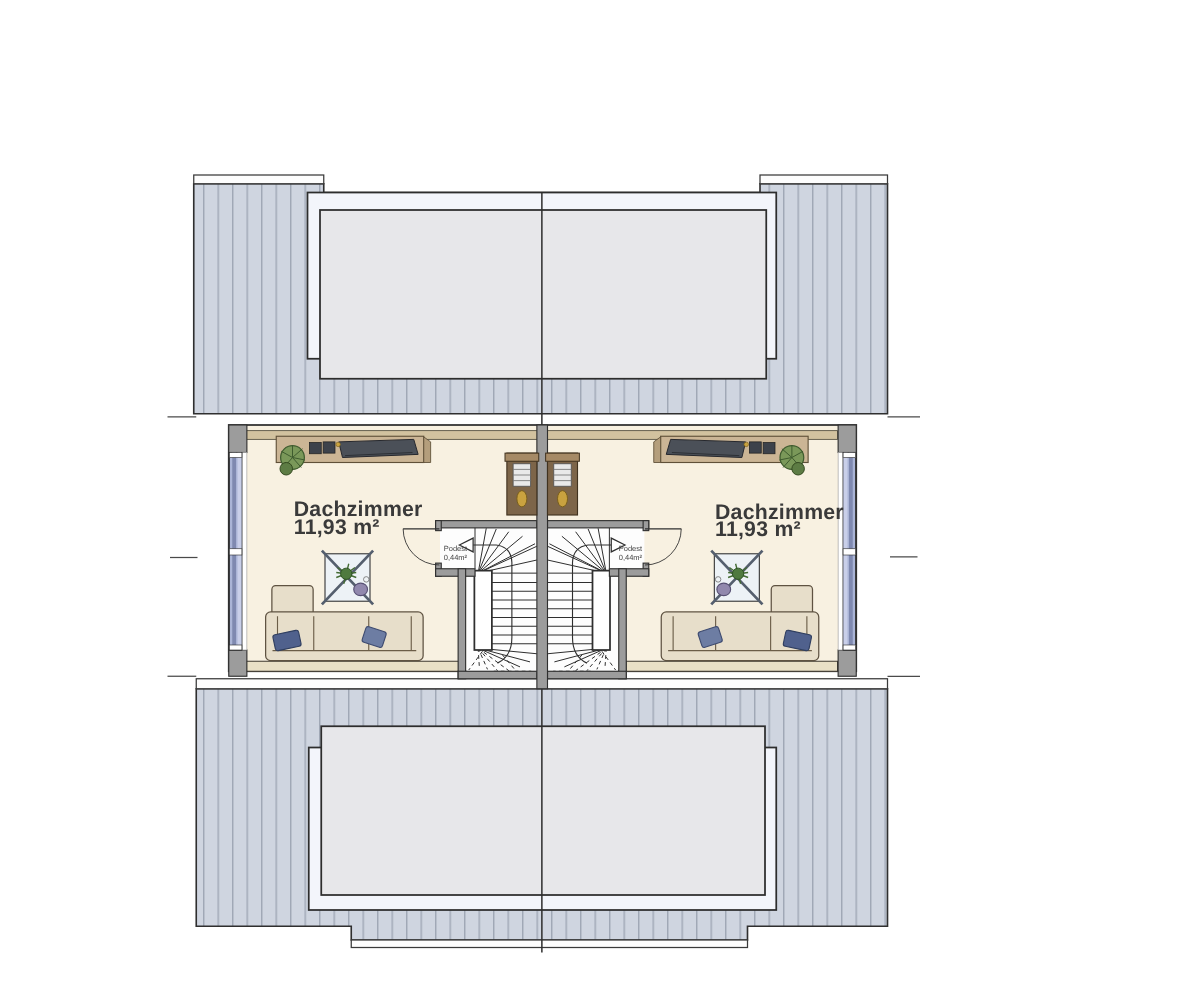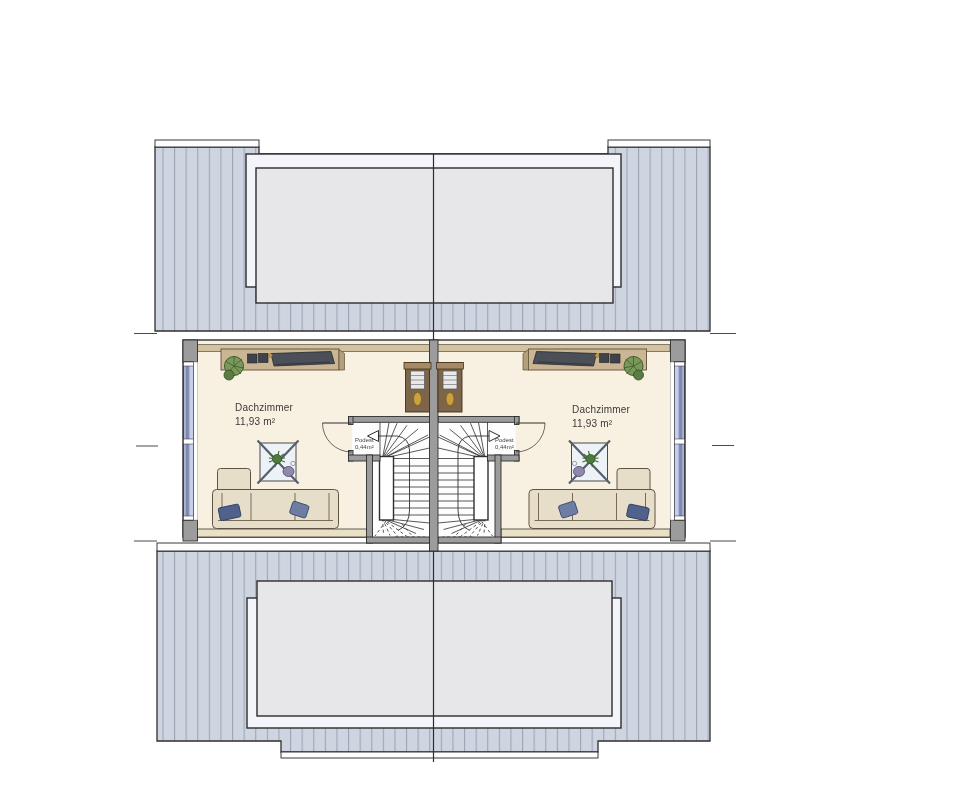--- a/index.html
+++ b/index.html
@@ -1,20 +1,20 @@
 <!DOCTYPE html>
 <html><head>
 <meta charset="utf-8">
 <style>
   html,body{margin:0;padding:0;background:#ffffff;}
   #plan{position:relative;width:956px;height:800px;background:#ffffff;overflow:hidden;
         font-family:"Liberation Sans", sans-serif;}
   #plan svg{position:absolute;left:0;top:0;}
   .label{position:absolute;color:#3a3a3a;z-index:5;}
-  .room-label{font-size:10px;line-height:13.5px;letter-spacing:.2px;white-space:nowrap;}
+  .room-label{font-size:17px;line-height:13.5px;letter-spacing:.2px;white-space:nowrap;font-weight:bold;}
   .podest-label{font-size:6px;line-height:6.5px;letter-spacing:0;white-space:nowrap;color:#444;}
   .band{fill:#fdfdfd;stroke:#3a3a3a;stroke-width:1;}
   .dormer-frame{fill:#f3f5fb;stroke:#2d2d2d;stroke-width:1.4;}
   .dormer-glass{fill:#e7e7ea;stroke:#2d2d2d;stroke-width:1.4;}
   .wallgrey{fill:#9c9c9c;stroke:#2f2f2f;stroke-width:.9;}
   .tread{stroke:#2f2f2f;stroke-width:.8;fill:none;}
   .tread-dash{stroke:#2f2f2f;stroke-width:.8;fill:none;stroke-dasharray:3 2.6;}
   .seam{stroke:#6b5d48;stroke-width:.9;fill:none;}
 </style>
 </head>

